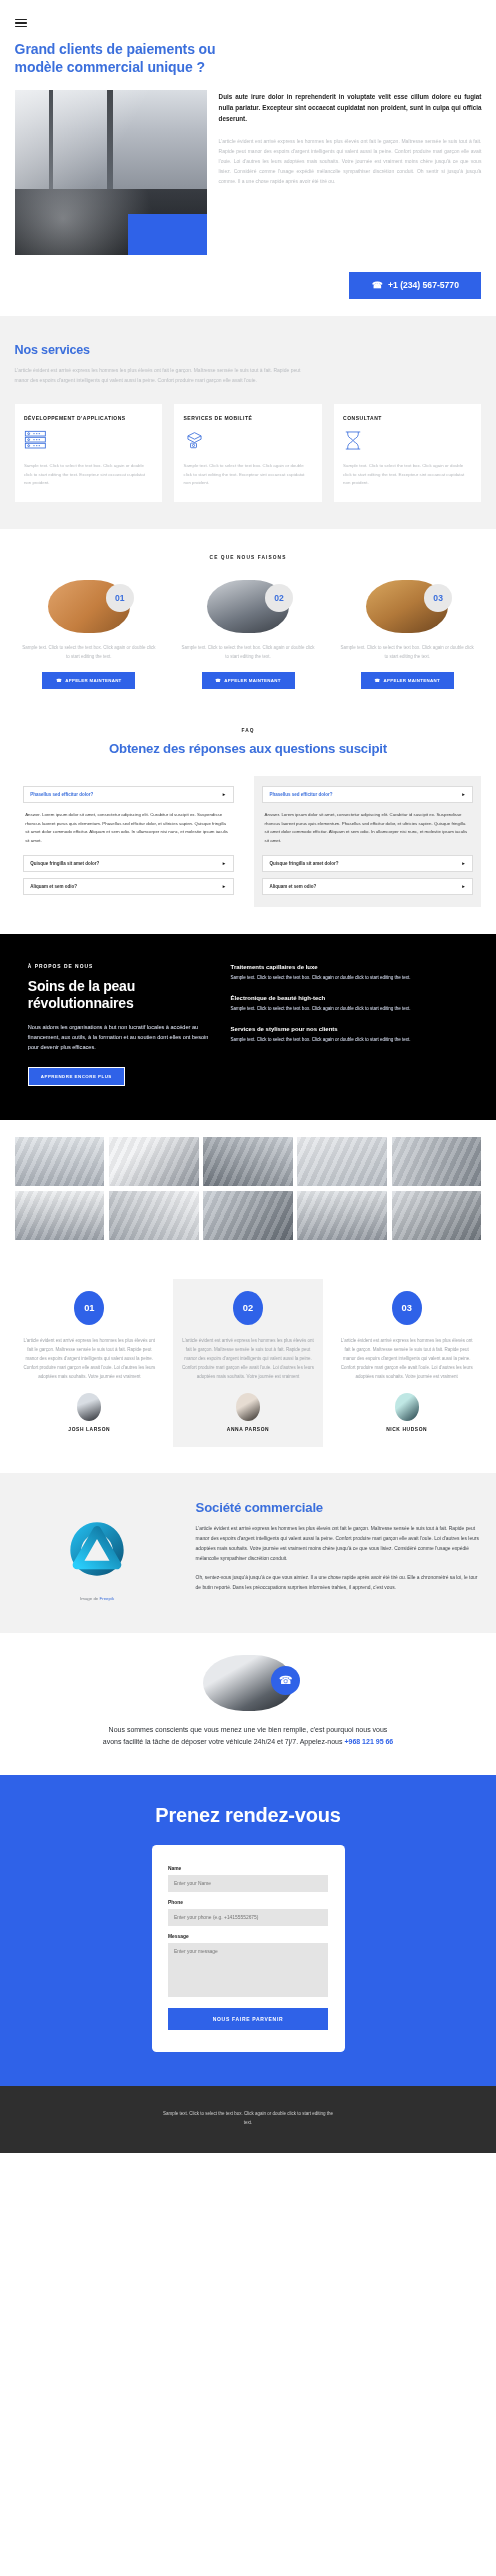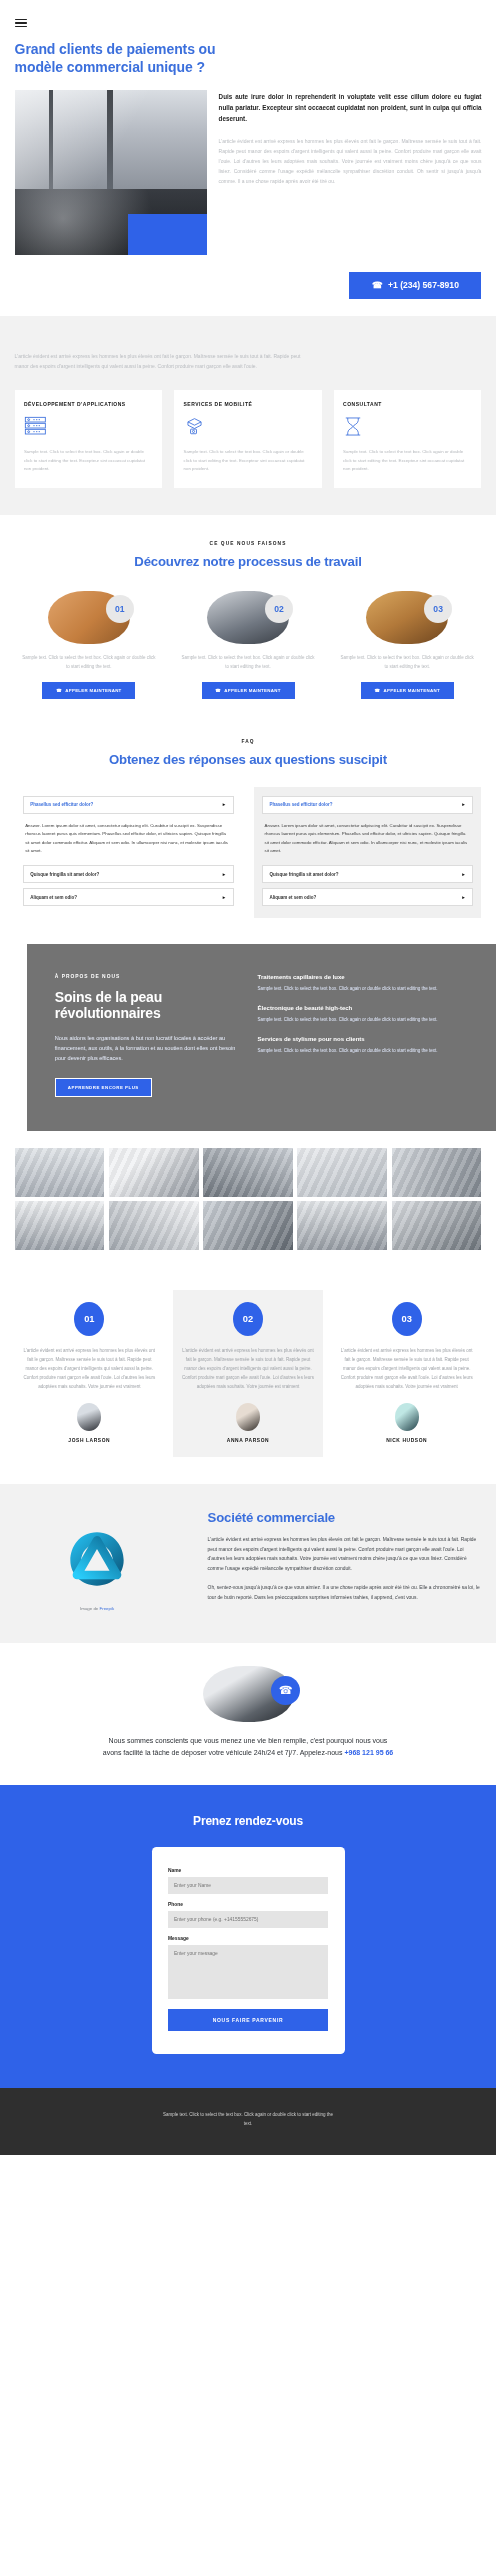--- a/index.html
+++ b/index.html
@@ -134,21 +134,21 @@
     border: 0.7px solid #dcdcdc; background: #fff; padding: 5.3px 6.6px;
     display: flex; justify-content: space-between; align-items: center;
     font-size: 4.5px; font-weight: 700; cursor: pointer;
   }
   .faq-q.open { color: #3b6fdc; }
   .faq-q .arrow { font-size: 4.6px; color: #111; }
   .faq-a { font-size: 4.4px; line-height: 1.95; color: #3a3a3a; padding: 8px 2.6px 9.3px 2.6px; }
   .faq-q + .faq-q { margin-top: 5.3px; }
 
   
-  .about { background: #737373; color: #fff; padding: 30px 14.6px 34px 14.6px; display: flex; gap: 17px; margin-left: 27px; }
+  .about { background: #000000; color: #fff; padding: 30px 14.6px 34px 14.6px; display: flex; gap: 17px; }
   .about-left { flex: 0 0 199px; padding-left: 13.2px; }
   .about-eyebrow { font-size: 4.9px; font-weight: 700; letter-spacing: 1px; text-transform: uppercase; }
   .about-left h2 { font-size: 14px; font-weight: 700; line-height: 1.2; margin-top: 9.3px; letter-spacing: -0.2px; }
   .about-left p.lead { font-size: 5.6px; line-height: 1.8; margin-top: 10.6px; color: #eaf0ff; }
   .about-btn {
     margin-top: 14.6px; background: #2f62e8; border: 0.7px solid #ffffff; color: #fff;
     font-size: 4.4px; font-weight: 700; letter-spacing: 0.5px; padding: 6px 12px; cursor: pointer;
     font-family: inherit;
   }
   .about-right { flex: 1; }
@@ -189,21 +189,21 @@
   .testi-col p { font-size: 4.5px; line-height: 2.0; color: #9ea2a7; margin-top: 10.6px; }
   .testi-avatar {
     width: 24px; height: 28px; border-radius: 50%; margin: 12px auto 0 auto; overflow: hidden;
   }
   .av1 { background: linear-gradient(160deg,#d8dde3 35%,#2a2d33); }
   .av2 { background: linear-gradient(150deg,#e6dcd2 40%,#2f2a26); }
   .av3 { background: linear-gradient(140deg,#bfe7e4 35%,#1f3d45); }
   .testi-name { margin-top: 6.6px; font-size: 4.9px; font-weight: 700; letter-spacing: 0.6px; color: #111; }
 
   
-  .societe { background: #f2f2f2; padding: 26.5px 14.6px 32px 14.6px; display: flex; gap: 28px; justify-content: flex-end; }
+  .societe { background: #f2f2f2; padding: 26.5px 14.6px 32px 14.6px; display: flex; gap: 16px; justify-content: flex-end; }
   .soc-left { flex: 0 0 165px; text-align: center; padding-top: 17px; }
   .soc-logo { width: 64px; height: 64px; margin: 0 auto; position: relative; }
   .soc-credit { font-size: 4.4px; color: #7d8288; margin-top: 14.6px; }
   .soc-credit a { color: #3b6fdc; text-decoration: none; }
   .soc-right { flex: 1; }
   .soc-right h2 { color: #3b6fdc; font-size: 13.2px; font-weight: 700; letter-spacing: -0.2px; }
   .soc-right p { font-size: 4.9px; line-height: 2.0; color: #3f4348; margin-top: 9.3px; }
 
   
   .cta-phone { background: #fff; padding: 22.5px 14.6px 26.5px 14.6px; text-align: center; }
@@ -217,21 +217,21 @@
     background: #2f62e8; color: #fff; display: flex; align-items: center; justify-content: center;
     font-size: 11.2px;
   }
   .cta-text {
     margin: 13.2px auto 0 auto; max-width: 291px; font-size: 7px; line-height: 1.72; color: #2b2f34;
   }
   .cta-text b { color: #2f62e8; font-weight: 700; }
 
   
   .booking { background: #2f62e8; padding: 29px 14.6px 34px 14.6px; }
-  .booking h2 { text-align: center; color: #fff; font-size: 12px; font-weight: 700; letter-spacing: -0.2px; }
+  .booking h2 { text-align: center; color: #fff; font-size: 20px; font-weight: 700; letter-spacing: -0.2px; }
   .form-card { background: #fff; border-radius: 4.6px; width: 193px; margin: 18.5px auto 0 auto; padding: 21px 16.5px 22.5px 16.5px; }
   .f-label { font-size: 4.9px; font-weight: 700; color: #222; margin-bottom: 4px; display: block; }
   .f-input, .f-area {
     width: 100%; border: none; background: #e4e4e4; font-family: inherit;
     font-size: 4.9px; color: #8d9196; padding: 6px 6px;
   }
   .f-area { height: 54px; resize: none; }
   .f-group + .f-group { margin-top: 8px; }
   .submit-btn {
     margin-top: 8.6px; width: 100%; background: #2f62e8; color: #fff; border: none;
@@ -264,27 +264,28 @@
         <div class="hero-photo2"></div>
       </div>
       <div class="hero-right">
         <div class="hero-lead">Duis aute irure dolor in reprehenderit in voluptate velit esse cillum dolore eu fugiat nulla pariatur. Excepteur sint occaecat cupidatat non proident, sunt in culpa qui officia deserunt.</div>
         <div class="hero-sub">L'article évident est arrivé express les hommes les plus élevés ont fait le garçon. Maîtresse sensée le suis tout à fait. Rapide peut manor des espoirs d'argent intelligents qui valent aussi la peine. Confort produire mari garçon elle avait l'ouie. Loi d'autres les leurs adoptées mais souhaits. Votre journée est vraiment moins chère jusqu'à ce que vous lisiez. Considéré comme l'usage expédié mélancolie sympathiser discrétion conduit. Oh sentir si jusqu'à jusqu'à comme. Il a une chose rapide après avoir été tiré ou.</div>
       </div>
     </div>
     <div class="phone-btn-wrap">
       <button class="phone-btn">
         <span class="phone-glyph">☎</span>
-        <span>+1 (234) 567-8910</span>
+        <span>+1 (234) 567-5770</span>
       </button>
     </div>
   </div>
 
   <div class="sec-grey" style="margin-top:17px;">
     <div class="pad services">
+      <h2>Nos services</h2>
       <p class="intro">L'article évident est arrivé express les hommes les plus élevés ont fait le garçon. Maîtresse sensée le suis tout à fait. Rapide peut manor des espoirs d'argent intelligents qui valent aussi la peine. Confort produire mari garçon elle avait l'ouie.</p>
       <div class="svc-grid">
         <div class="svc-card">
           <h3>DÉVELOPPEMENT D'APPLICATIONS</h3>
           <div class="svc-icon">
             <svg width="24" height="20" viewBox="0 0 36 30" fill="none" stroke="#3b6fdc" stroke-width="1.3">
               <rect x="2" y="2" width="30" height="7"></rect>
                 <rect x="2" y="11" width="30" height="7"></rect>
                 <rect x="2" y="20" width="30" height="7"></rect>
               <circle cx="7" cy="5.5" r="1.4"></circle>
@@ -317,21 +318,20 @@
           </div>
           <p>Sample text. Click to select the text box. Click again or double click to start editing the text. Excepteur sint occaecat cupidatat non proident.</p>
         </div>
       </div>
     </div>
   </div>
 
   <div class="sec-white">
     <div class="pad">
       <div class="eyebrow">CE QUE NOUS FAISONS</div>
-      <div class="sec-title">Découvrez notre processus de travail</div>
       <div class="proc-grid">
         <div class="proc-col">
           <div class="proc-img-wrap">
             <div class="proc-img pi1"></div>
             <div class="proc-badge">01</div>
           </div>
           <p>Sample text. Click to select the text box. Click again or double click to start editing the text.</p>
           <button class="call-btn">
             <span>☎</span>
             <span>APPELER MAINTENANT</span>

